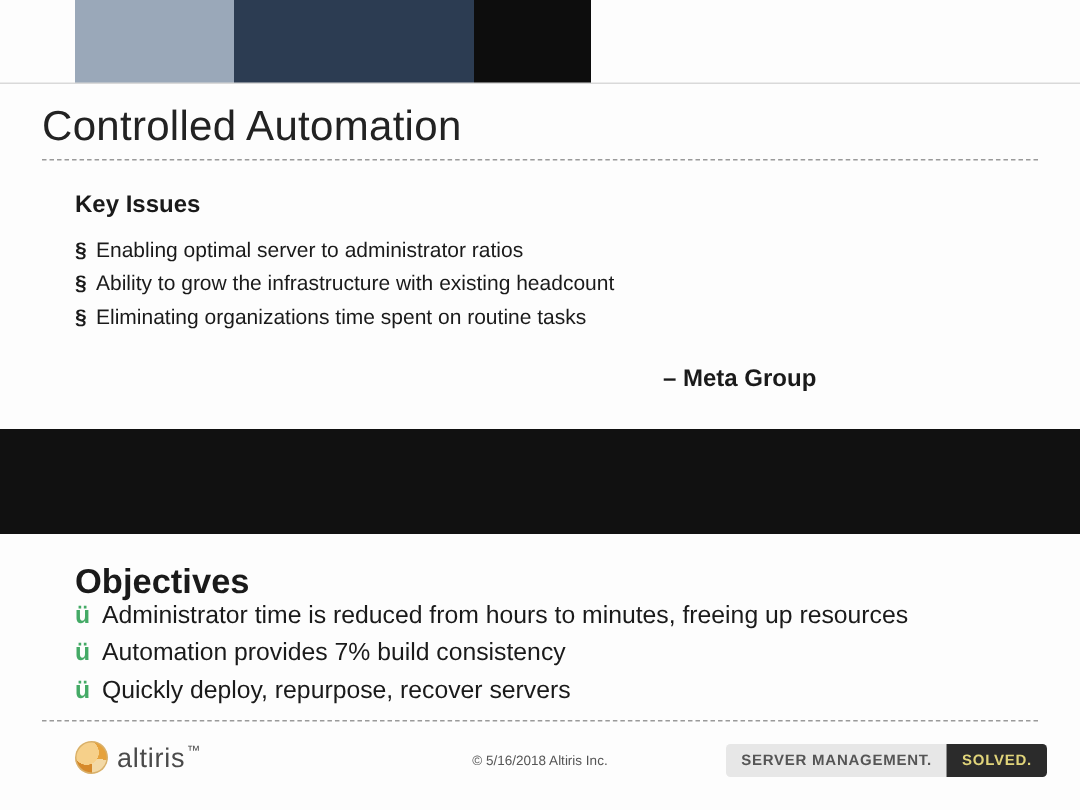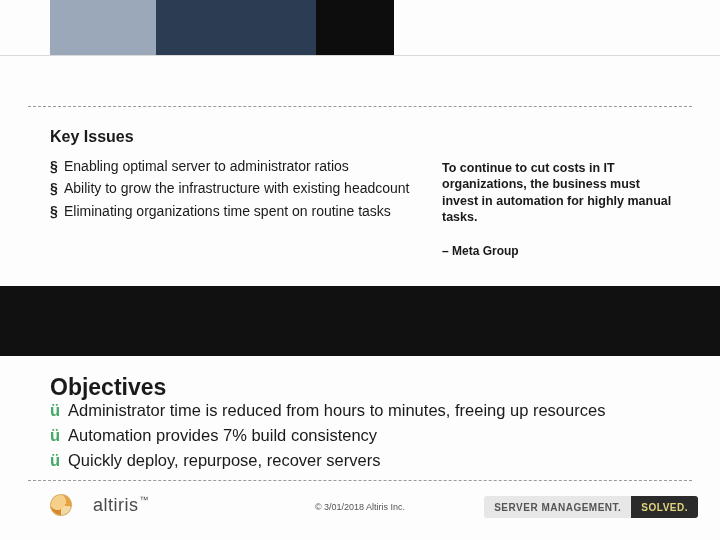--- a/index.html
+++ b/index.html
@@ -19,38 +19,38 @@
 
   
   .keyhead { position:absolute; top:128px; left:50px; font-size:16px; font-weight:700;text-align:right; }
   .issues  { position:absolute; top:156px; left:50px; width:360px; font-size:14px; line-height:1.45; }
   .issues .row { display:flex; margin-bottom:2px; }
   .issues .bul { width:14px; flex:0 0 14px; font-weight:700; }
   .issues .txt { flex:1; }
 
   
   .quote { position:absolute; top:160px; left:442px; width:230px; font-size:12.5px; font-weight:700; line-height:1.3; }
-  .attr  { position:absolute; top:244px; left:442px; font-size:12px; font-weight:700; }
+  .attr  { position:absolute; top:244px; left:442px; font-size:16px; font-weight:700; }
 
   
   .band { position:absolute; top:286px; left:0; right:0; height:70px; background:#111; }
 
   
   .objhead { position:absolute; top:374px; left:50px; font-size:23px; font-weight:700; }
   .objs { position:absolute; top:398px; left:50px; right:40px; font-size:16.5px; line-height:1.5; }
   .objs .row { display:flex; }
   .objs .chk { width:18px; flex:0 0 18px; color:#4a6; font-weight:700; }
   .objs .txt { flex:1; }
 
   
   .bottom-rule { position:absolute; top:480px; left:28px; right:28px; border-top:1px dashed #9a9a9a; }
 
   
   .footer { position:absolute; top:494px; left:0; right:0; height:40px; }
-  .logo { position:absolute; left:50px; top:0; display:flex; align-items:center; gap:21px; }
+  .logo { position:absolute; left:50px; top:0; display:flex; align-items:center; gap:6px; }
   .logo-mark { width:22px; height:22px; border-radius:50%; background:
       radial-gradient(circle at 35% 35%, #f6d08a 0 40%, transparent 41%),
       conic-gradient(from -20deg, #e6a23c 0 120deg, #f3d9a6 120deg 200deg, #d6892a 200deg 360deg);
       box-shadow: inset 0 0 0 1px #d8b06a; }
   .logo-text { font-size:18px; color:#4a4a4a; letter-spacing:.5px; }
   .logo-text .tm { font-size:9px; vertical-align: top; margin-left:1px;}
   .copyright { position:absolute; left:0; right:0; top:8px; text-align:center; font-size:9px; color:#555; }
 
   .pill { position:absolute; right:22px; top:2px; height:22px; display:flex; align-items:stretch; font-size:10px; font-weight:700; letter-spacing:.5px;margin-left:32px; }
   .pill .seg { display:flex; align-items:center; padding:0 10px; }
@@ -62,40 +62,40 @@
 
 <div class="slide">
 
   <div class="topbar">
     <div class="block-gray"></div>
     <div class="block-navy"></div>
     <div class="block-black"></div>
     <div class="rule-top"></div>
   </div>
 
+  <div class="title">Controlled Automation</div>
   <div class="title-rule"></div>
 
   <div class="keyhead">Key Issues</div>
 
   <div class="issues">
     <div class="row">
       <div class="bul">§</div>
       <div class="txt">Enabling optimal server to administrator ratios</div>
     </div>
     <div class="row">
       <div class="bul">§</div>
       <div class="txt">Ability to grow the infrastructure with existing headcount</div>
     </div>
     <div class="row">
       <div class="bul">§</div>
       <div class="txt">Eliminating organizations time spent on routine tasks</div>
     </div>
   </div>
 
-  <div class="quote">To continue to cut costs in IT organizations, the business must invest in automation for highly manual tasks.</div>
   <div class="attr">– Meta Group</div>
 
   <div class="band"></div>
 
   <div class="objhead">Objectives</div>
   <div class="objs">
     <div class="row">
       <div class="chk">ü</div>
       <div class="txt">Administrator time is reduced from hours to minutes, freeing up resources</div>
     </div>
@@ -111,20 +111,20 @@
 
   <div class="bottom-rule"></div>
 
   <div class="footer">
     <div class="logo">
       <div class="logo-mark"></div>
       <div class="logo-text">
         <span>altiris</span><span class="tm">™</span>
       </div>
     </div>
-    <div class="copyright">© 3/01/2018 Altiris Inc.</div>
+    <div class="copyright">© 5/16/2018 Altiris Inc.</div>
     <div class="pill">
       <div class="seg light">SERVER MANAGEMENT.</div>
       <div class="seg dark">SOLVED.</div>
     </div>
   </div>
 
 </div>
 
 </body></html>

